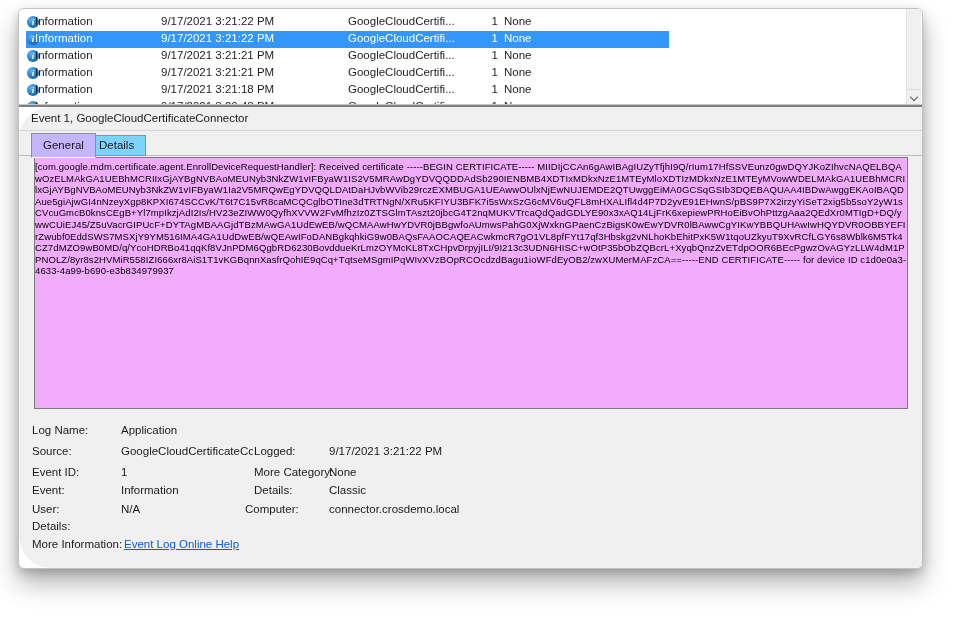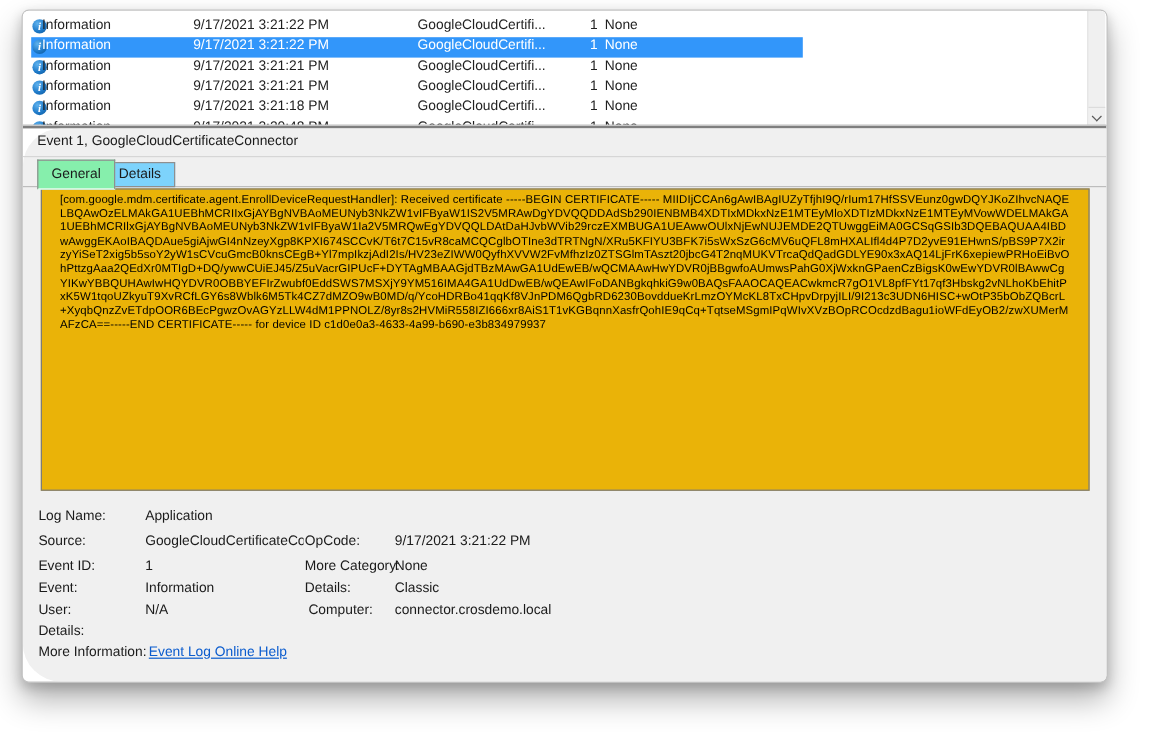--- a/index.html
+++ b/index.html
@@ -25,25 +25,25 @@
   
   .splitter{position:absolute;left:0;top:95px;width:903px;height:2px;background:#7f7f7f;border-top:1px solid #c7c7c7;}
   
   .detail{position:absolute;left:0;top:98px;width:933px;height:461px;background:#f0f0f0;border-radius:32px;}
   .dp-title{position:absolute;left:12px;top:5px;font-size:11.5px;color:#1a1a1a;white-space:nowrap;}
   .dp-close{position:absolute;right:9px;top:2px;font-size:15px;font-weight:bold;color:#111;cursor:pointer;line-height:18px;}
   .dp-titleline{position:absolute;left:0;top:23px;width:903px;height:1px;background:#d6d6d6;}
   .tabs{position:absolute;left:12px;top:26px;height:23px;}
   .tab{position:absolute;top:0;height:21px;line-height:21px;padding:0 11px;font-size:11.5px;color:#1a1a1a;
     border:1px solid #8f8f8f;background:#7dd3fc;cursor:pointer;white-space:nowrap;}
-  .tab.active{background:#86efac;z-index:3;height:23px;line-height:22px;border-bottom:1px solid #fff;}
+  .tab.active{background:#c4b5fd;z-index:3;height:23px;line-height:22px;border-bottom:1px solid #fff;}
   .tab.t2{left:56px;top:2px;height:19px;line-height:19px;border-left:1px solid #8f8f8f;z-index:1;}
   .tabline{position:absolute;left:0;top:48px;width:903px;height:1px;background:#bdbdbd;z-index:0;}
-  .msgbox{position:absolute;left:15px;top:50px;width:874px;height:252px;background:#eab308;
-    border:1px solid #7b7b7b;box-sizing:border-box;padding:3px 15px;overflow:hidden;z-index:2;}
+  .msgbox{position:absolute;left:15px;top:50px;width:874px;height:252px;background:#f0abfc;
+    border:1px solid #7b7b7b;box-sizing:border-box;padding:3px 0;overflow:hidden;z-index:2;}
   .msg{font-size:9.5px;line-height:11.6px;color:#000;word-break:break-all;letter-spacing:.1px;}
   
   .fld{position:absolute;font-size:11.5px;color:#1b1b1b;white-space:nowrap;}
   .fld.val-clip{width:132px;overflow:hidden;}
   .lnk{color:#0b5cce;text-decoration:underline;cursor:pointer;}
 </style>
 </head>
 <body>
 
 <div class="window">
@@ -138,29 +138,29 @@
     <div class="fld" style="left:102px;top:359px">1</div>
 
     <div class="fld" style="left:13px;top:377px">Event:</div>
     <div class="fld" style="left:102px;top:377px">Information</div>
 
     <div class="fld" style="left:13px;top:396px">User:</div>
     <div class="fld" style="left:102px;top:396px">N/A</div>
 
     <div class="fld" style="left:13px;top:413px">Details:</div>
 
-    <div class="fld" style="left:235px;top:338px">OpCode:</div>
+    <div class="fld" style="left:235px;top:338px">Logged:</div>
     <div class="fld" style="left:310px;top:338px">9/17/2021 3:21:22 PM</div>
 
     <div class="fld" style="left:235px;top:359px">More Category:</div>
     <div class="fld" style="left:310px;top:359px">None</div>
 
     <div class="fld" style="left:235px;top:377px">Details:</div>
     <div class="fld" style="left:310px;top:377px">Classic</div>
 
-    <div class="fld" style="left:238px;top:396px">Computer:</div>
+    <div class="fld" style="left:226px;top:396px">Computer:</div>
     <div class="fld" style="left:310px;top:396px">connector.crosdemo.local</div>
 
     <div class="fld" style="left:13px;top:431px">More Information:</div>
     <div class="fld lnk" style="left:105px;top:431px">Event Log Online Help</div>
   </div>
 
 </div>
 
 </body></html>

